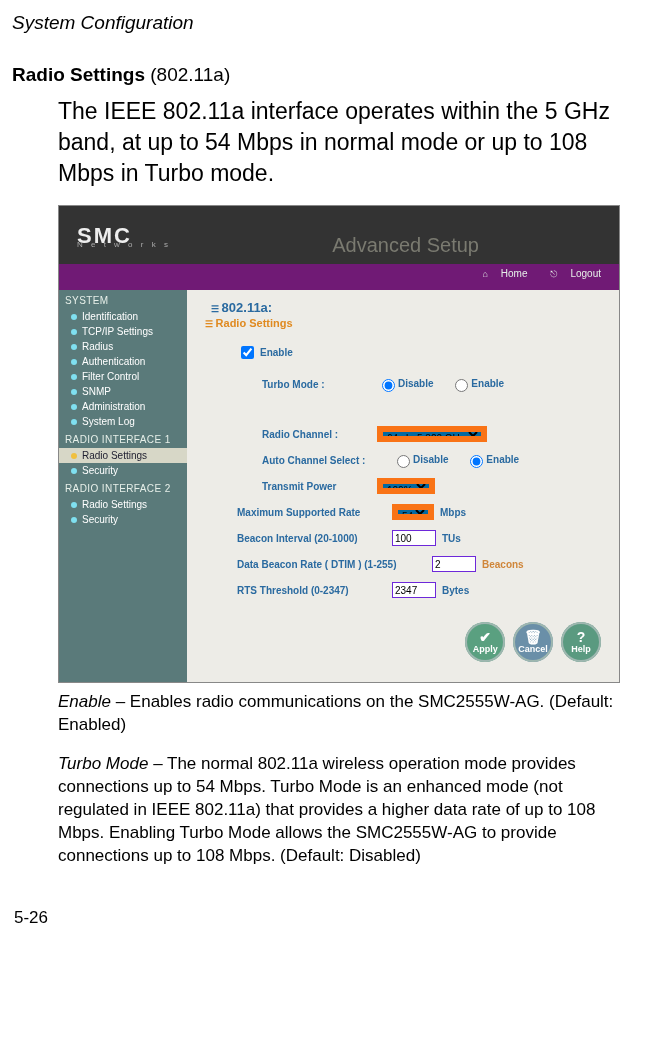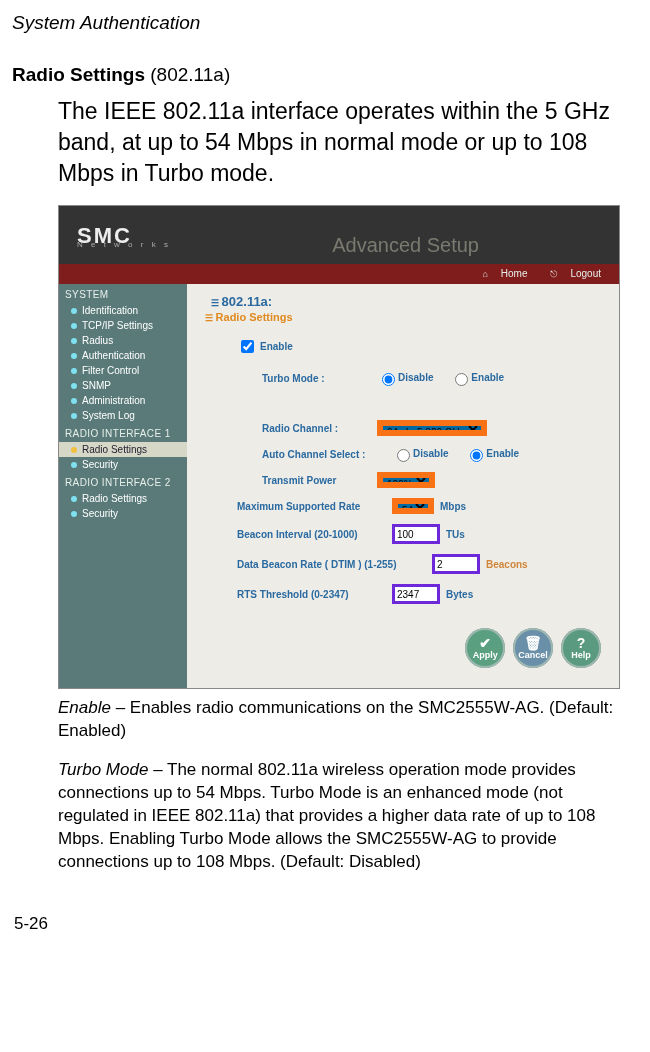--- a/index.html
+++ b/index.html
@@ -59,22 +59,22 @@
     color: #aaa;
   }
   .adv-setup {
     position: absolute;
     right: 140px;
     top: 28px;
     font-size: 20px;
     color: #7a7a70;
   }
   .toolbar {
-    background: #7f1d1d;
-    height: 20px;
+    background: #701a75;
+    height: 26px;
     text-align: right;
     font-size: 10px;
     color: #e6efe9;
     padding-right: 18px;
     line-height: 20px;
   }
   .toolbar span { margin-left: 10px; }
   .toolbar .icon { font-size: 9px; margin-right: 3px; }
   .body-row {
     display: flex;
@@ -136,21 +136,21 @@
     display: flex;
     align-items: center;
     margin: 10px 0;
   }
   .form-row .lab { min-width: 155px; }
   .form-row.tight .lab { min-width: 115px; margin-left: 25px; }
   .form-row input[type=text] {
     font-size: 10px;
     padding: 0 2px;
     height: 14px;
-    border: 3px solid #6d28d9;
+    border: 1px solid #6d28d9;
     background: #fff;
   }
   .form-row select {
     font-size: 10px;
     height: 16px;
     border: 6px solid #f97316;
     background: #0369a1;
   }
   .unit { color: #2a6aa0; font-weight: bold; margin-left: 6px; font-size: 10px; }
   .unit.orange { color: #d0863a; }
@@ -187,21 +187,21 @@
   .caption .term { font-style: italic; }
   .page-num {
     font-size: 17px;
     margin: 40px 0 0 4px;
   }
 </style>
 </head>
 <body>
 
 <div class="page">
-  <div class="header-title">System Authentication</div>
+  <div class="header-title">System Configuration</div>
 
   <div class="section-title">
     <span class="bold">Radio Settings</span><span> (802.11a)</span>
   </div>
 
   <div class="intro">The IEEE 802.11a interface operates within the 5 GHz band, at up to 54 Mbps in normal mode or up to 108 Mbps in Turbo mode.</div>
 
   <div class="shot">
     <div class="shot-top">
       <div class="logo">SMC</div>

